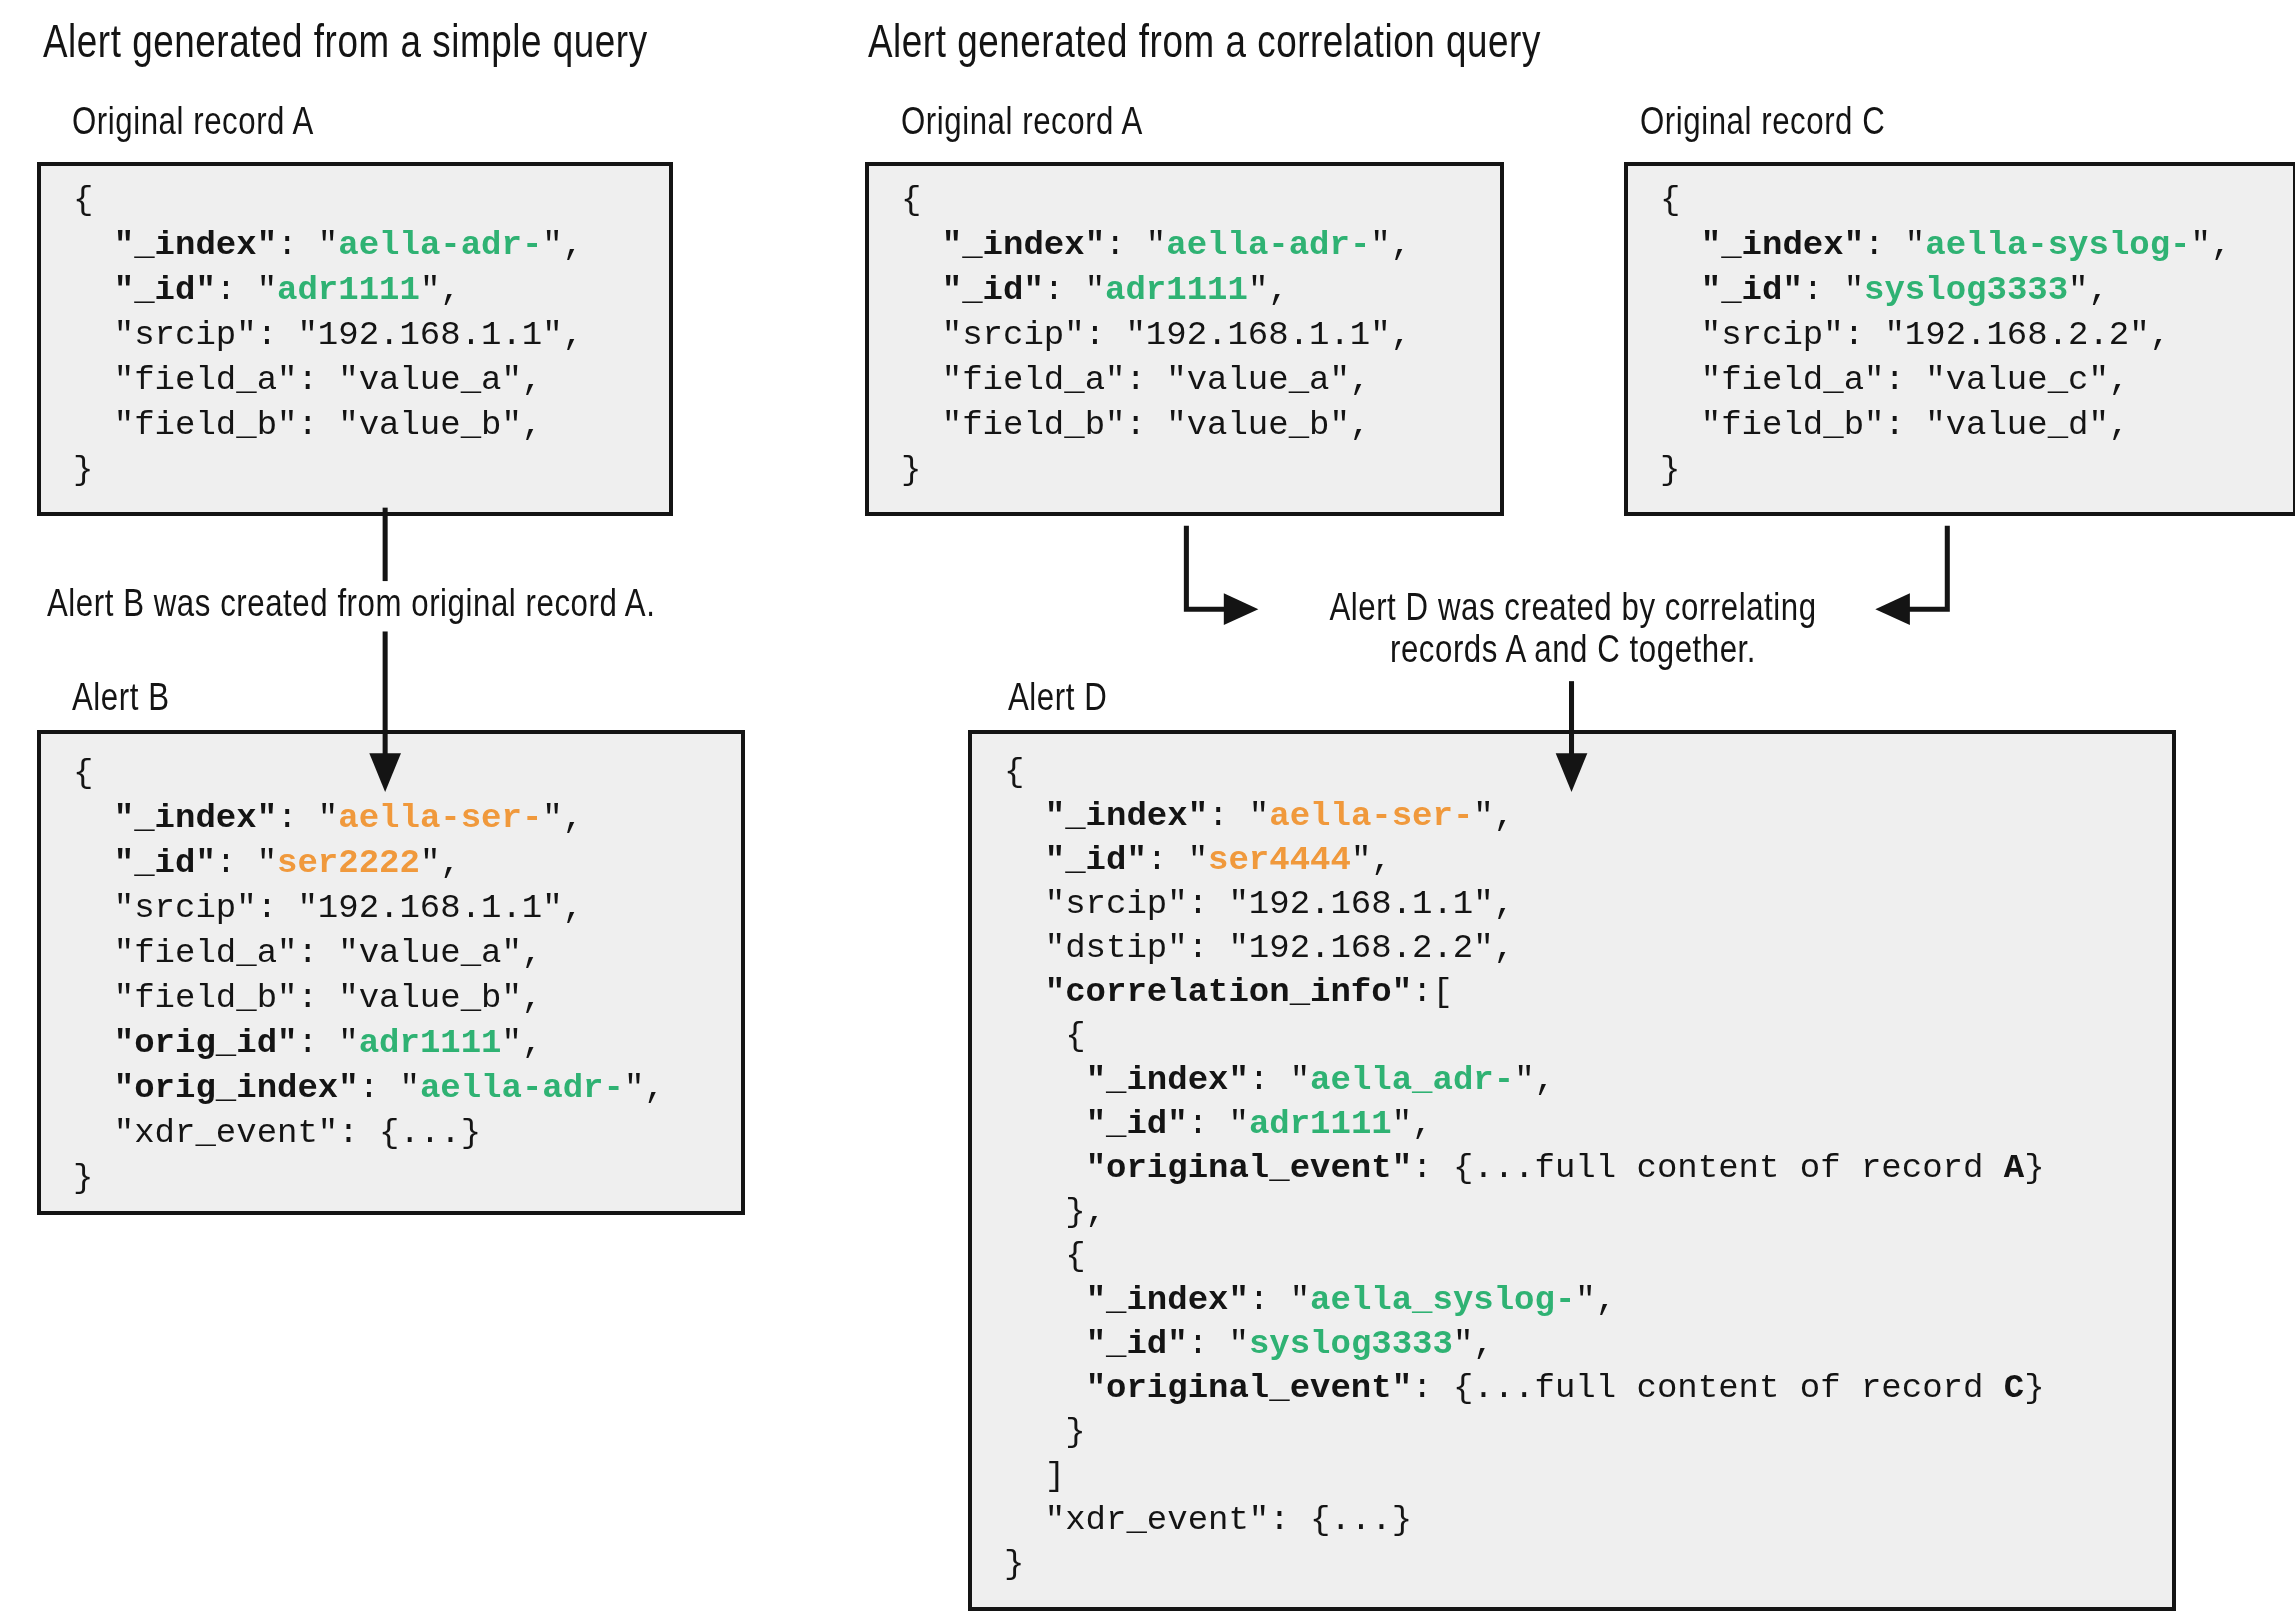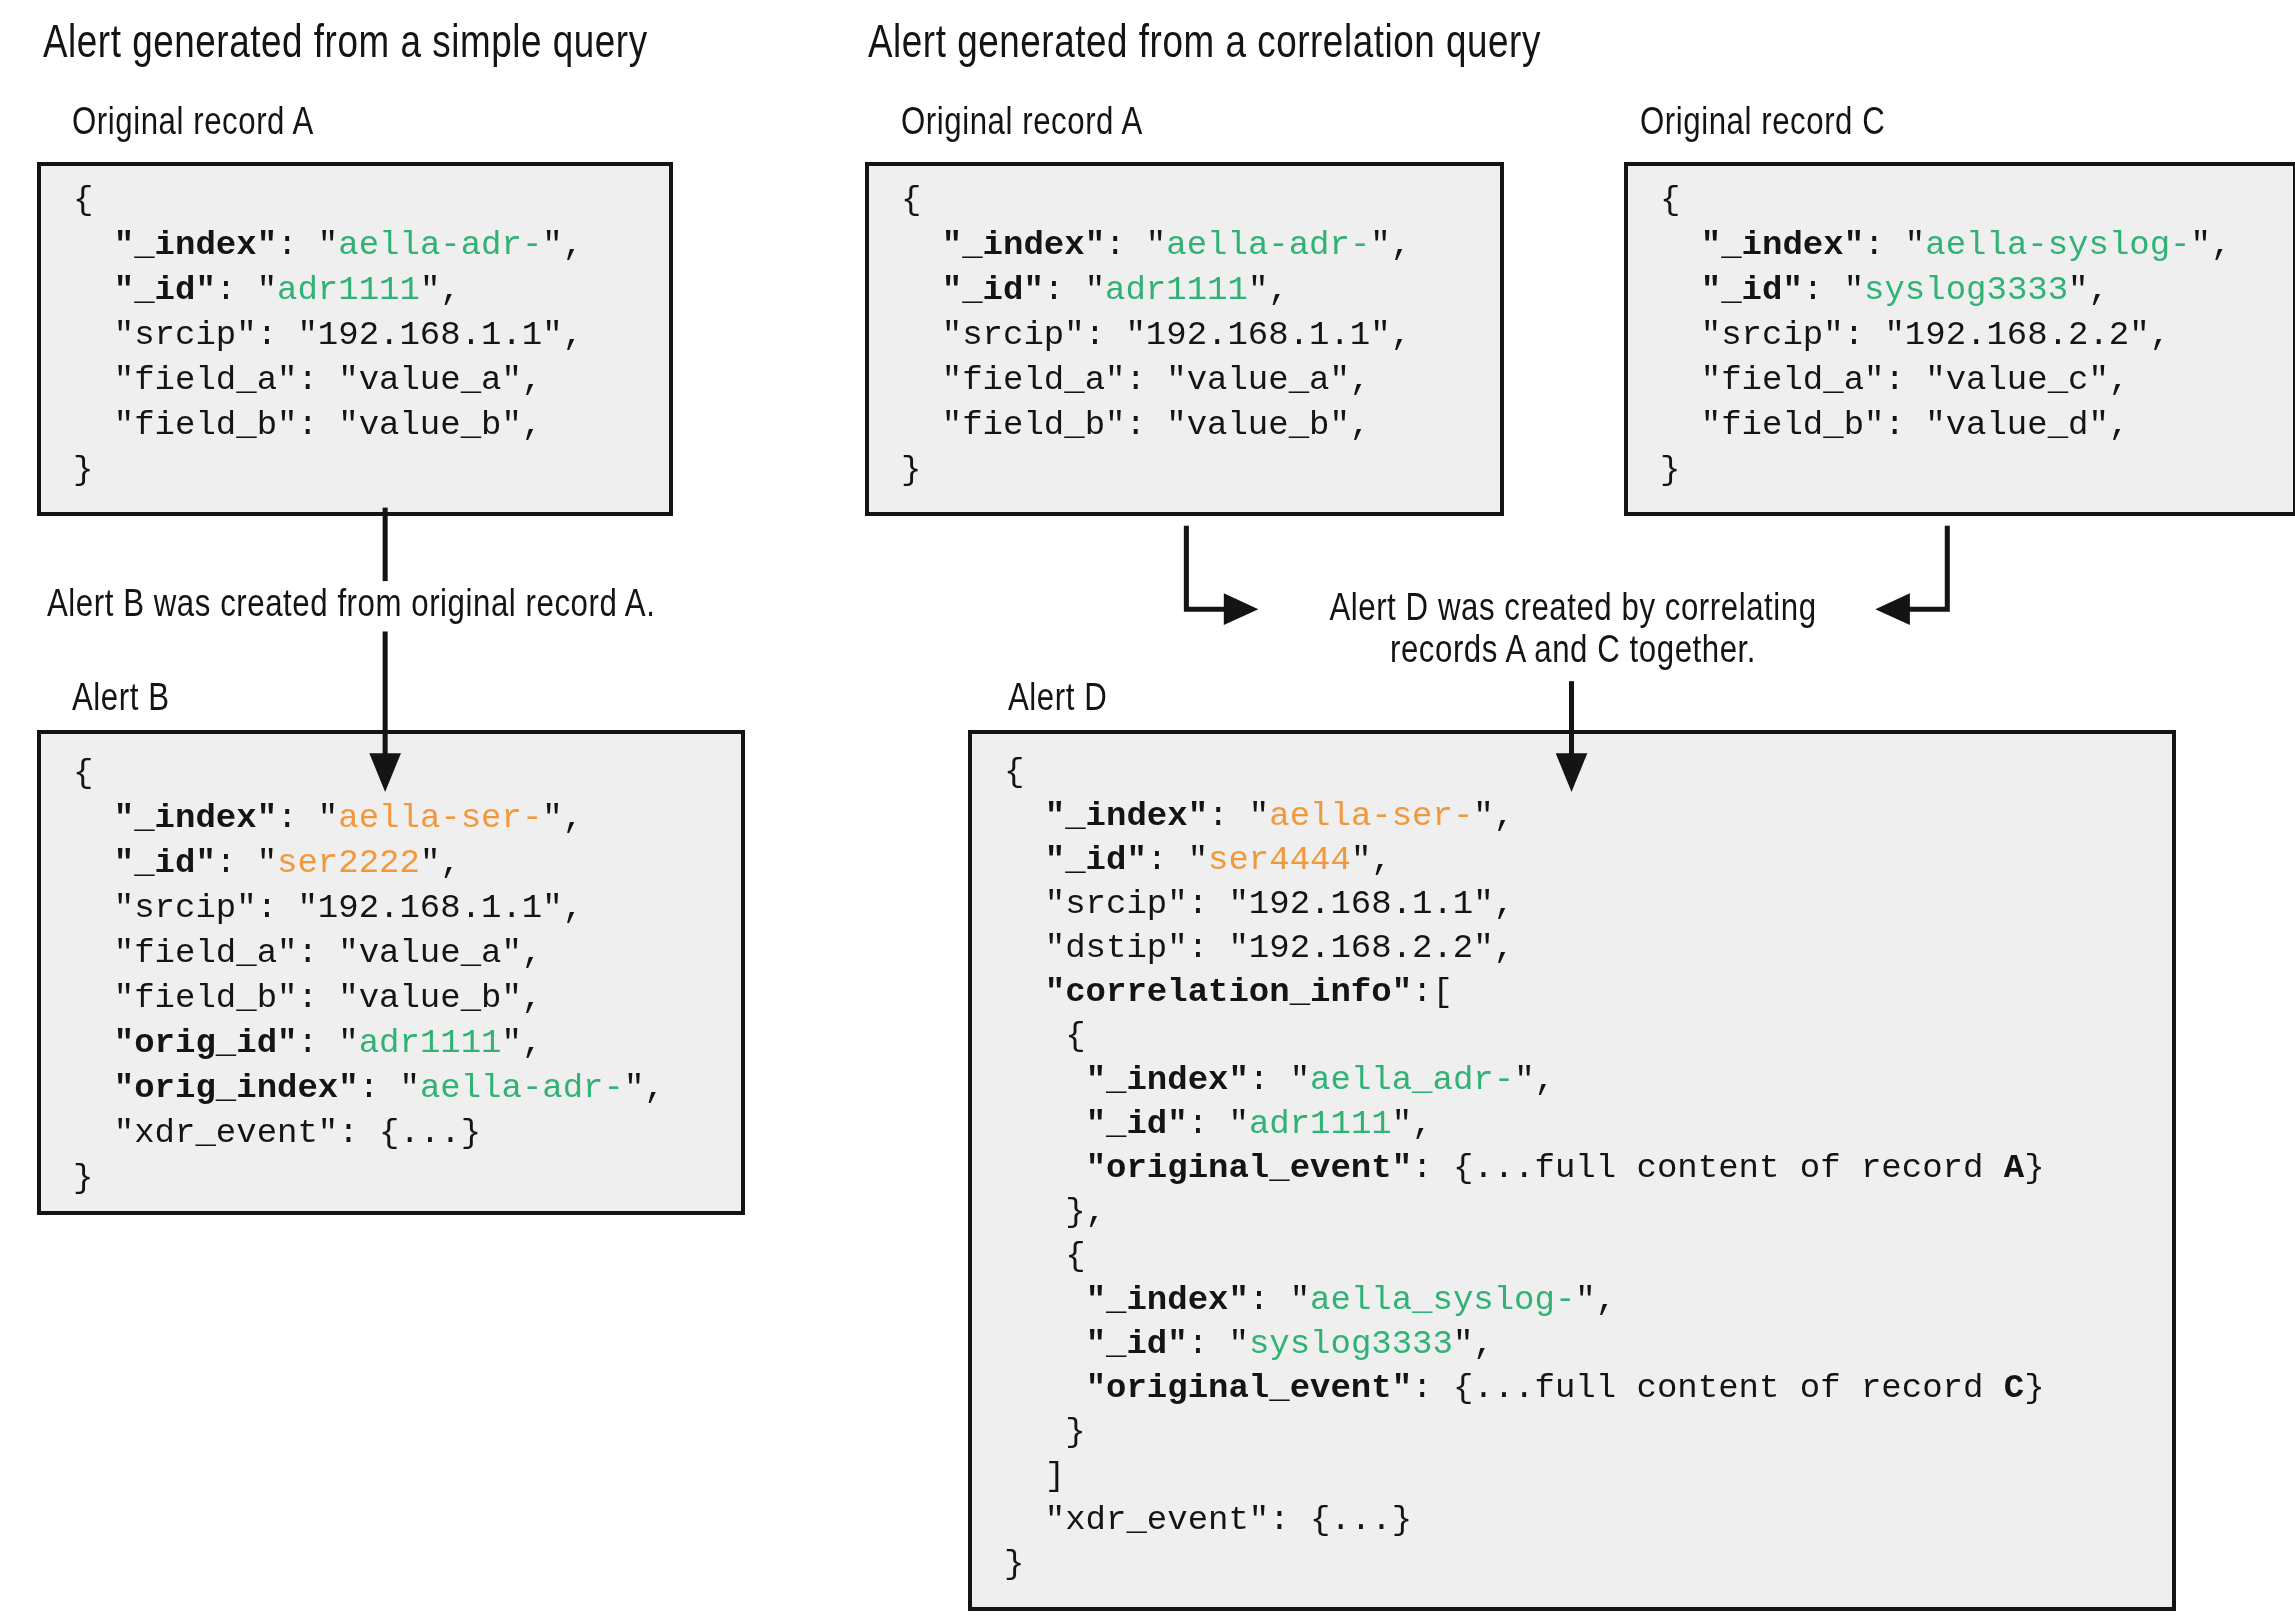--- a/index.html
+++ b/index.html
@@ -53,22 +53,22 @@
   }
   .code {
     font-family: "Liberation Mono", "DejaVu Sans Mono", monospace;
     font-size: 34px;
     line-height: 45px;
     color: var(--ink, #141414);
     padding: 11.5px 5.8px 0 32px;
   }
   .cline { white-space: pre; }
   .b { font-weight: 700; }
-  .green  { color: var(--green,  #2fb273); font-weight: 400; }
-  .orange { color: var(--orange, #f0993c); font-weight: 400; }
+  .green  { color: var(--green,  #2fb273); font-weight: 700; }
+  .orange { color: var(--orange, #f0993c); font-weight: 700; }
 
   #title-simple { left: 43px;   top: 16px; }
   #title-corr   { left: 868px; top: 16px; }
   #lbl-record-a-simple { left: 72px;  top: 99px; }
   #lbl-record-a-corr   { left: 901px; top: 99px; }
   #lbl-record-c        { left: 1640px; top: 99px; }
   #lbl-alert-b { left: 72px;  top: 675px; }
   #lbl-alert-d { left: 1008px; top: 675px; }
 
   #box-record-a-simple { left: 37px;   top: 162px;  width: 628px;  height: 346px; }

